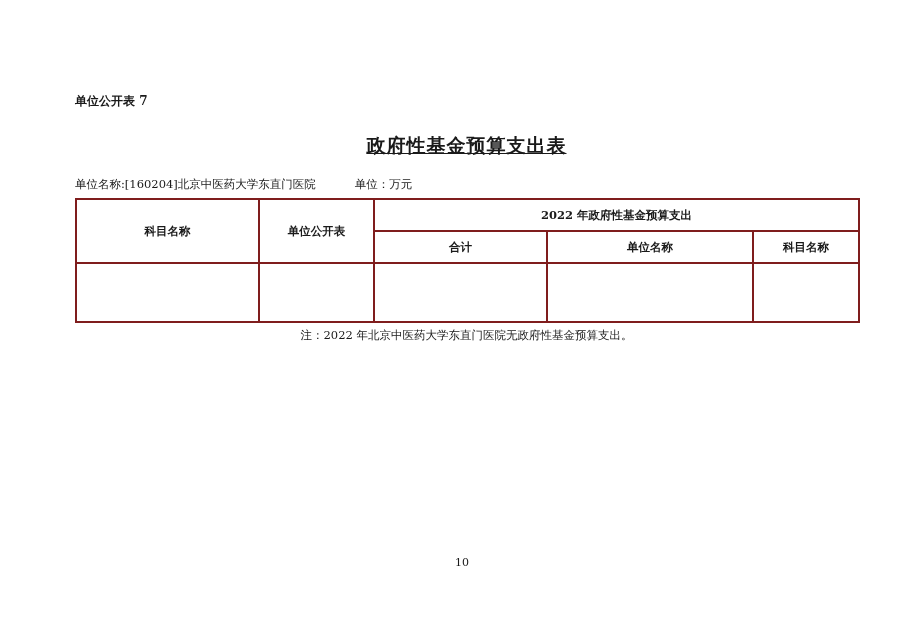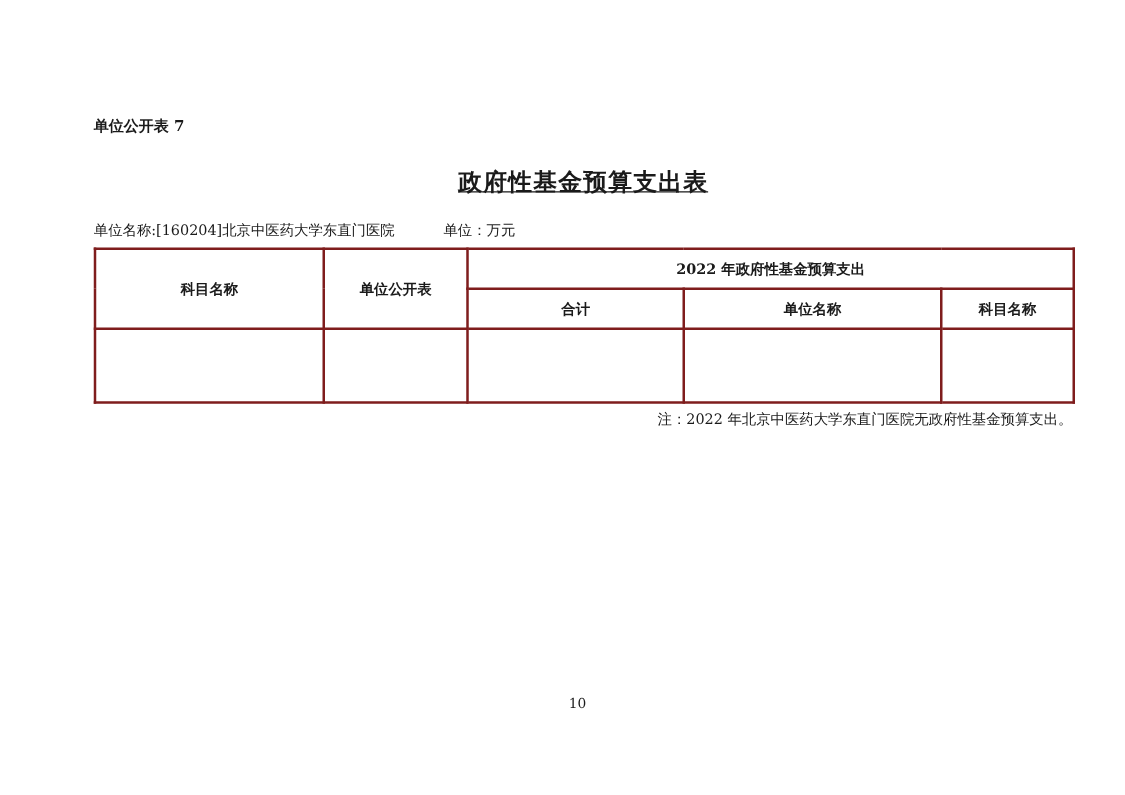--- a/index.html
+++ b/index.html
@@ -57,21 +57,21 @@
     text-align: center;
     vertical-align: middle;
     padding: 0;
     overflow: hidden;
   }
   .hdr-row { height: 32px; }
   .body-row { height: 59px; }
   .note-line {
     top: 328px;
     font-size: 11.5px;
-    text-align: right;
+    text-align: center;
   }
   .page-number {
     position: absolute;
     left: 12px;
     top: 556px;
     width: 900px;
     text-align: center;
     font-size: 11px;
   }
 </style>

